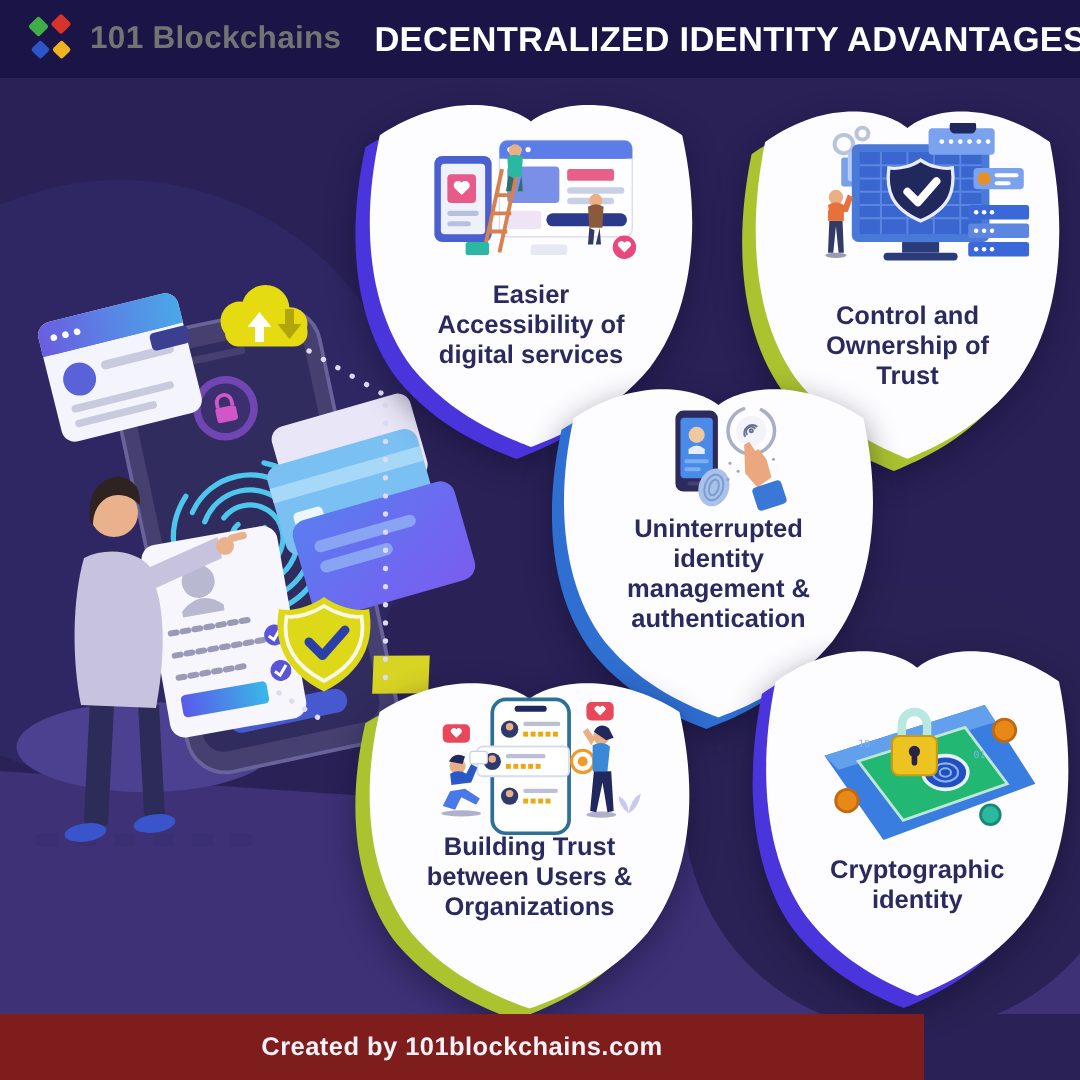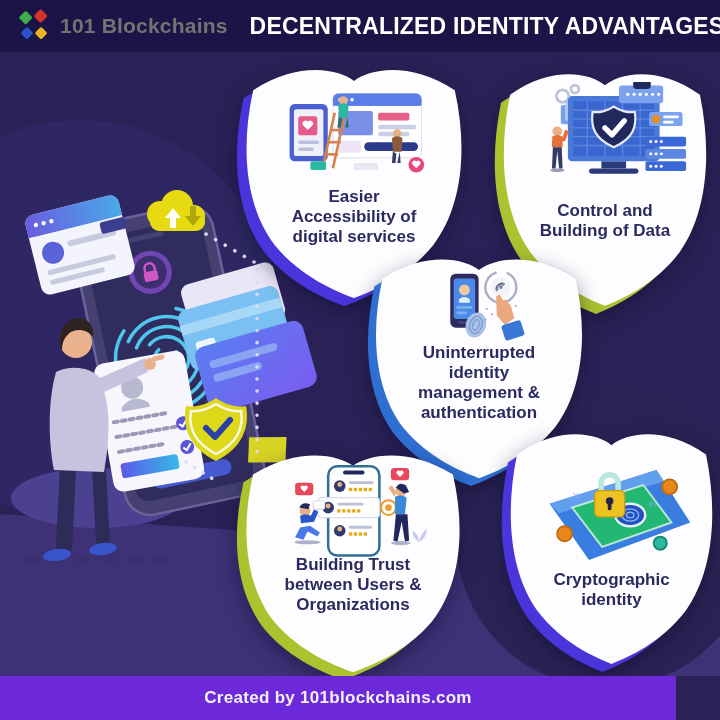--- a/index.html
+++ b/index.html
@@ -18,22 +18,22 @@
     color:#737373;font-weight:bold;font-size:21px;letter-spacing:.2px;
     margin-left:6px;white-space:nowrap;
   }
   .hdr-divider{width:2px;height:32px;background:#9a98c0;margin:0 10px 0 12px;}
   .hdr-title{
     color:#ffffff;font-weight:bold;font-size:23px;letter-spacing:.2px;
     white-space:nowrap;
   }
   
   .footer{
-    position:absolute;left:0;top:676px;width:676px;height:44px;
-    background:#6d28d9;z-index:6;display:flex;align-items:center;justify-content:center;
+    position:absolute;left:0;top:676px;width:616px;height:44px;
+    background:#7f1d1d;z-index:6;display:flex;align-items:center;justify-content:center;
   }
   .footer-text{color:#f2f2f8;font-weight:bold;font-size:17px;letter-spacing:.3px;}
   
   .decor{position:absolute;left:0;top:0;width:720px;height:720px;z-index:1;}
   
   .shield{position:absolute;z-index:3;}
   .shield .badge{position:absolute;left:0;top:0;width:100%;height:100%;
     filter:drop-shadow(0 6px 10px rgba(10,8,40,.45));}
   .shield .art{position:absolute;left:8%;top:8%;width:84%;height:42%;}
   .shield-label{
@@ -284,21 +284,21 @@
             <circle cx="158" cy="95.5" r="1.7"></circle>
             <circle cx="164" cy="95.5" r="1.7"></circle>
         </g>
       </g>
       <circle cx="46" cy="56" r="5.5" fill="#eab085"></circle>
       <path d="M40 62 q6 -4 12 0 l3 -8 4 2 -4 11 -14 1 Z" fill="#e8703a"></path>
       <rect x="40" y="66" width="12" height="8" fill="#e8703a"></rect>
       <path d="M41 74 l-1 24 h4 l2 -20 2 20 h4 l-1 -24 Z" fill="#333a66"></path>
       <ellipse cx="46" cy="100" rx="8" ry="2" fill="#333a66" opacity=".5"></ellipse>
     </svg>
-    <div class="shield-label">Control and Building of Data</div>
+    <div class="shield-label">Control and Ownership of Trust</div>
   </article>
 
   <article class="shield s3">
     <svg class="badge" viewBox="0 0 200 216" preserveAspectRatio="none">
       <path transform="translate(-7 7)" d="M100 20 C88 10 54 2 16 28 C5 80 10 130 34 163 C56 191 85 203 100 209 C115 203 144 191 166 163 C190 130 195 80 184 28 C146 2 112 10 100 20 Z" fill="#2f6fd2"></path>
       <path fill="#fdfdff" d="M100 20 C88 10 54 2 16 28 C5 80 10 130 34 163 C56 191 85 203 100 209 C115 203 144 191 166 163 C190 130 195 80 184 28 C146 2 112 10 100 20 Z"></path>
     </svg>
     <svg class="art" viewBox="0 0 200 120">
       <rect x="58" y="10" width="42" height="80" rx="8" fill="#2e2a5e"></rect>
       <rect x="63" y="17" width="32" height="60" rx="4" fill="#4a8ae8"></rect>

